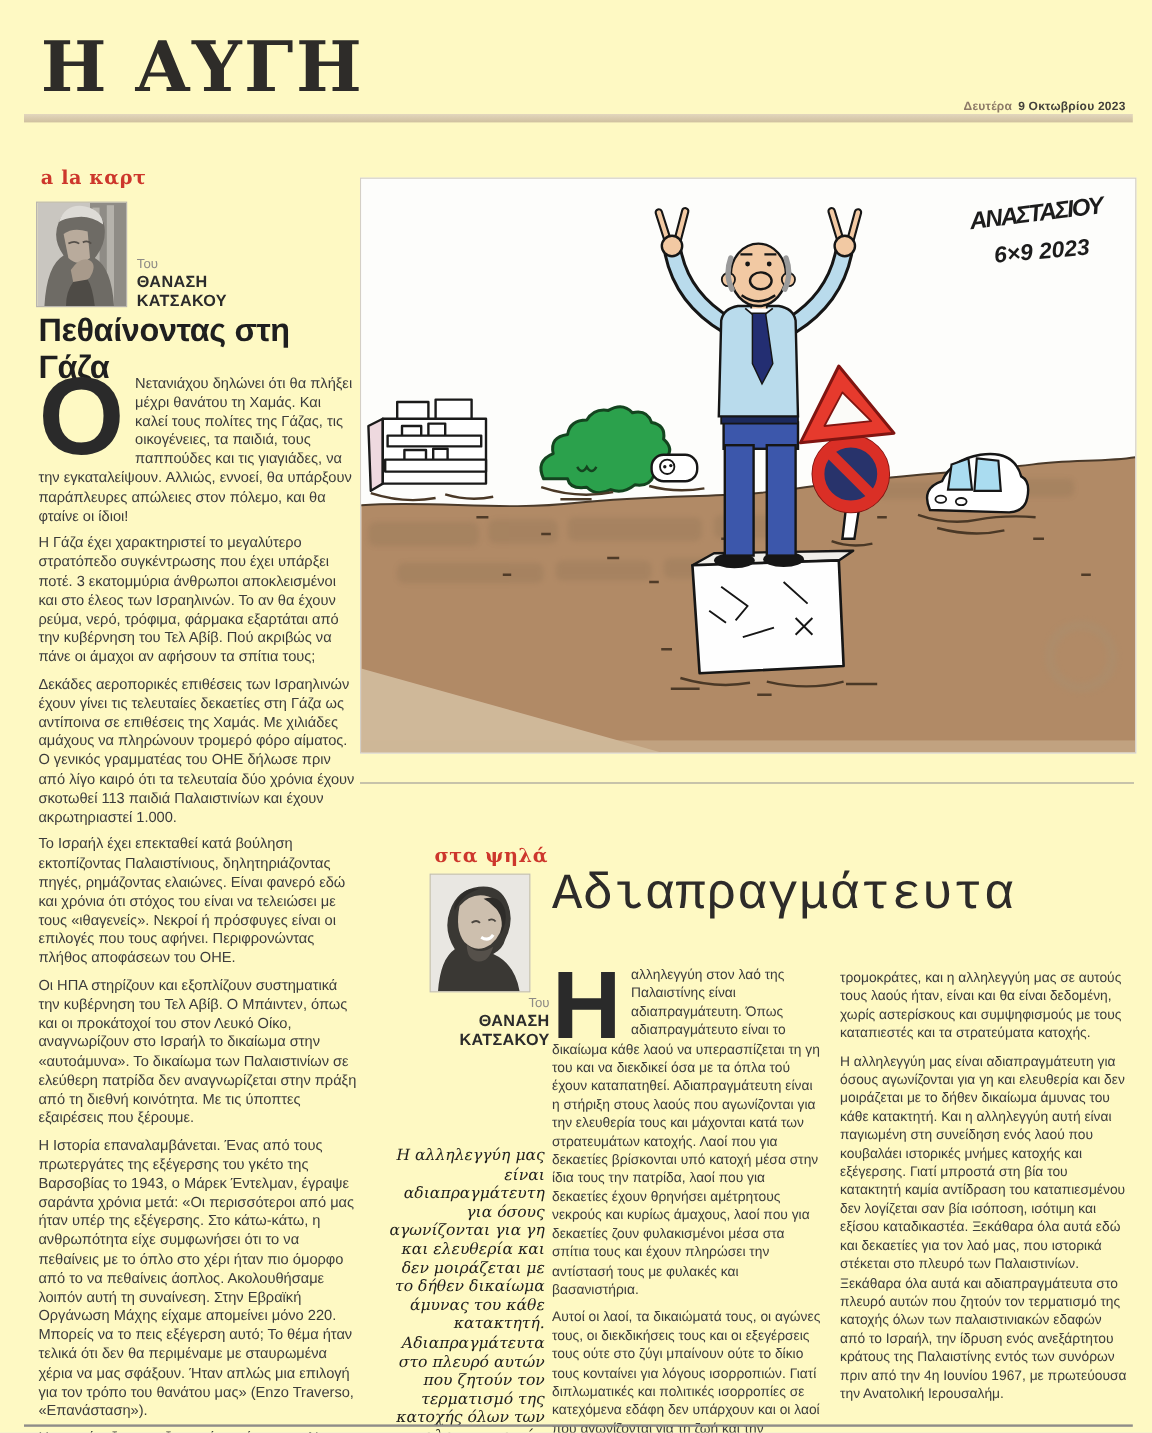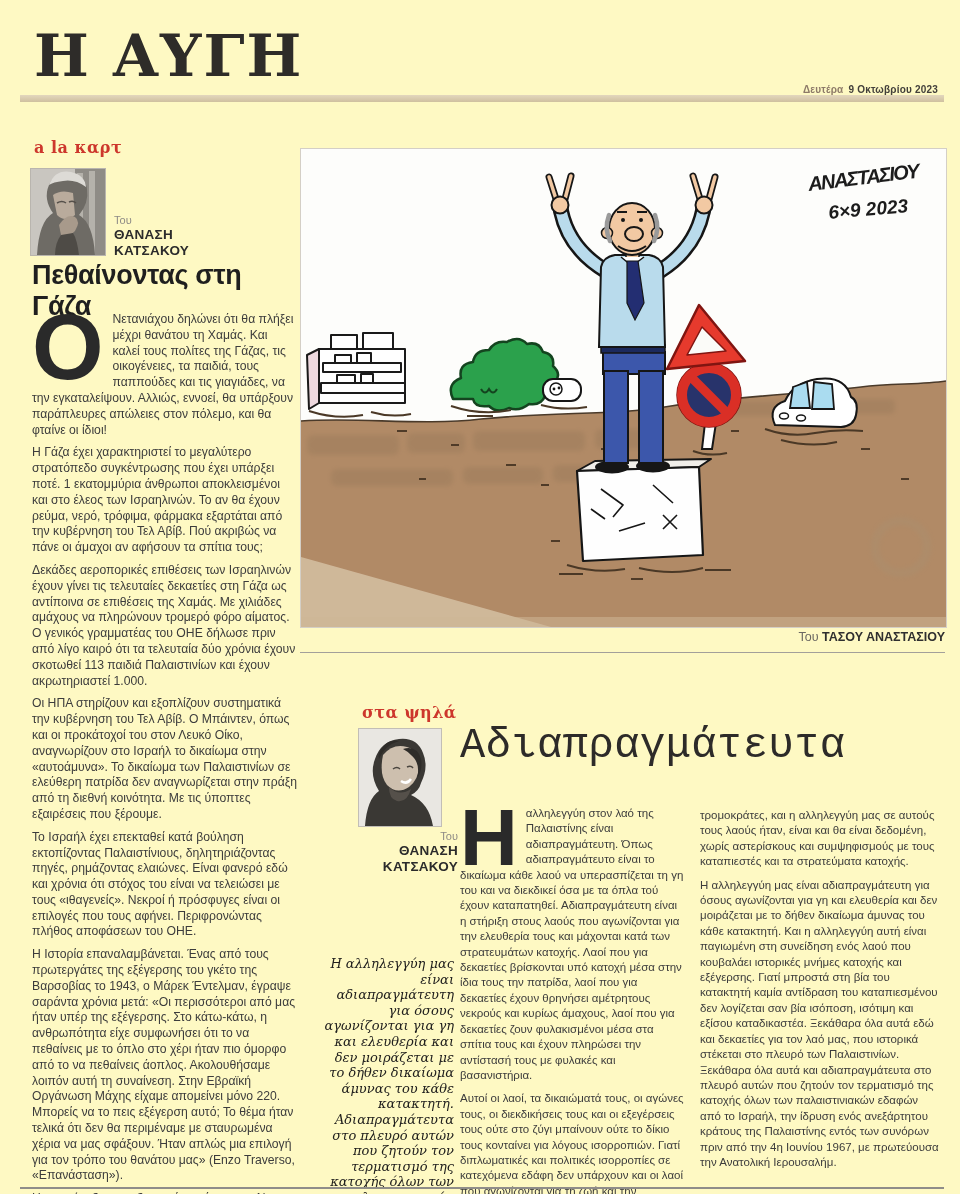--- a/index.html
+++ b/index.html
@@ -115,24 +115,24 @@
     <span class="name">ΘΑΝΑΣΗ</span>
     <span class="name">ΚΑΤΣΑΚΟΥ</span>
   </div>
 
   <h1 class="a1-headline" style="margin:0;">Πεθαίνοντας στη Γάζα</h1>
 
   <div class="a1-body">
     <div class="body-p">
       <span class="dropcap">Ο</span><span>Νετανιάχου δηλώνει ότι θα πλήξει μέχρι θανάτου τη Χαμάς. Και καλεί τους πολίτες της Γάζας, τις οικογένειες, τα παιδιά, τους παππούδες και τις γιαγιάδες, να την εγκαταλείψουν. Αλλιώς, εννοεί, θα υπάρξουν παράπλευρες απώλειες στον πόλεμο, και θα φταίνε οι ίδιοι!</span>
     </div>
-    <p class="body-p">Η Γάζα έχει χαρακτηριστεί το μεγαλύτερο στρατόπεδο συγκέντρωσης που έχει υπάρξει ποτέ. 1 εκατομμύρια άνθρωποι αποκλεισμένοι και στο έλεος των Ισραηλινών. Το αν θα έχουν ρεύμα, νερό, τρόφιμα, φάρμακα εξαρτάται από την κυβέρνηση του Τελ Αβίβ. Πού ακριβώς να πάνε οι άμαχοι αν αφήσουν τα σπίτια τους;</p>
+    <p class="body-p">Η Γάζα έχει χαρακτηριστεί το μεγαλύτερο στρατόπεδο συγκέντρωσης που έχει υπάρξει ποτέ. 3 εκατομμύρια άνθρωποι αποκλεισμένοι και στο έλεος των Ισραηλινών. Το αν θα έχουν ρεύμα, νερό, τρόφιμα, φάρμακα εξαρτάται από την κυβέρνηση του Τελ Αβίβ. Πού ακριβώς να πάνε οι άμαχοι αν αφήσουν τα σπίτια τους;</p>
     <p class="body-p">Δεκάδες αεροπορικές επιθέσεις των Ισραηλινών έχουν γίνει τις τελευταίες δεκαετίες στη Γάζα ως αντίποινα σε επιθέσεις της Χαμάς. Με χιλιάδες αμάχους να πληρώνουν τρομερό φόρο αίματος. Ο γενικός γραμματέας του ΟΗΕ δήλωσε πριν από λίγο καιρό ότι τα τελευταία δύο χρόνια έχουν σκοτωθεί 113 παιδιά Παλαιστινίων και έχουν ακρωτηριαστεί 1.000.</p>
+    <p class="body-p">Το Ισραήλ έχει επεκταθεί κατά βούληση εκτοπίζοντας Παλαιστίνιους, δηλητηριάζοντας πηγές, ρημάζοντας ελαιώνες. Είναι φανερό εδώ και χρόνια ότι στόχος του είναι να τελειώσει με τους «ιθαγενείς». Νεκροί ή πρόσφυγες είναι οι επιλογές που τους αφήνει. Περιφρονώντας πλήθος αποφάσεων του ΟΗΕ.</p>
     <p class="body-p">Οι ΗΠΑ στηρίζουν και εξοπλίζουν συστηματικά την κυβέρνηση του Τελ Αβίβ. Ο Μπάιντεν, όπως και οι προκάτοχοί του στον Λευκό Οίκο, αναγνωρίζουν στο Ισραήλ το δικαίωμα στην «αυτοάμυνα». Το δικαίωμα των Παλαιστινίων σε ελεύθερη πατρίδα δεν αναγνωρίζεται στην πράξη από τη διεθνή κοινότητα. Με τις ύποπτες εξαιρέσεις που ξέρουμε.</p>
-    <p class="body-p">Το Ισραήλ έχει επεκταθεί κατά βούληση εκτοπίζοντας Παλαιστίνιους, δηλητηριάζοντας πηγές, ρημάζοντας ελαιώνες. Είναι φανερό εδώ και χρόνια ότι στόχος του είναι να τελειώσει με τους «ιθαγενείς». Νεκροί ή πρόσφυγες είναι οι επιλογές που τους αφήνει. Περιφρονώντας πλήθος αποφάσεων του ΟΗΕ.</p>
     <p class="body-p">Η Ιστορία επαναλαμβάνεται. Ένας από τους πρωτεργάτες της εξέγερσης του γκέτο της Βαρσοβίας το 1943, ο Μάρεκ Έντελμαν, έγραψε σαράντα χρόνια μετά: «Οι περισσότεροι από μας ήταν υπέρ της εξέγερσης. Στο κάτω-κάτω, η ανθρωπότητα είχε συμφωνήσει ότι το να πεθαίνεις με το όπλο στο χέρι ήταν πιο όμορφο από το να πεθαίνεις άοπλος. Ακολουθήσαμε λοιπόν αυτή τη συναίνεση. Στην Εβραϊκή Οργάνωση Μάχης είχαμε απομείνει μόνο 220. Μπορείς να το πεις εξέγερση αυτό; Το θέμα ήταν τελικά ότι δεν θα περιμέναμε με σταυρωμένα χέρια να μας σφάξουν. Ήταν απλώς μια επιλογή για τον τρόπο του θανάτου μας» (Enzo Traverso, «Επανάσταση»).</p>
     <p class="body-p">Η προκήρυξη των εξεγερμένων έγραφε: «Να πεθάνουμε σαν άνθρωποι». Αυτό τουλάχιστον το δικαίωμα θα το αναγνωρίσουμε στους Παλαιστίνιους;</p>
   </div>
 
   <div class="cartoon">
     <svg viewBox="0 0 645 478">
       <defs>
         <filter id="blur2" x="-20%" y="-20%" width="140%" height="140%">
             <feGaussianBlur stdDeviation="2"></feGaussianBlur>
           </filter>
@@ -257,24 +257,20 @@
       <g>
         <path d="M474,276 Q466,258 484,252 Q492,234 516,230 Q544,226 550,248 Q558,252 555,266 Q553,277 540,278 Z" fill="#ffffff" stroke="#161616" stroke-width="2"></path>
         <polygon points="492,238 506,233 509,259 489,259" fill="#aadcf0" stroke="#161616" stroke-width="1.8"></polygon>
         <polygon points="513,233 531,235 533,260 511,260" fill="#aadcf0" stroke="#161616" stroke-width="1.8"></polygon>
         <ellipse cx="483" cy="267" rx="4.5" ry="3" fill="#ffffff" stroke="#161616" stroke-width="1.5"></ellipse>
         <ellipse cx="500" cy="269" rx="4.5" ry="3" fill="#ffffff" stroke="#161616" stroke-width="1.5"></ellipse>
         <path d="M464,280 q26,9 50,4 q22,-4 48,-2 M480,291 q30,8 56,2" stroke="#4a3826" stroke-width="2" fill="none"></path>
       </g>
     </svg>
   </div>
-  <div class="cartoon-credit">
-    <span>Του</span>
-    <b>ΤΑΣΟΥ ΑΝΑΣΤΑΣΙΟΥ</b>
-  </div>
   <div class="rule-cartoon"></div>
 
   <div class="section-label a2-label">στα ψηλά</div>
 
   <div class="a2-photo">
     <svg viewBox="0 0 82 97" preserveAspectRatio="none">
       <rect width="82" height="97" fill="#e9e7e2"></rect>
       <path d="M6,97 Q8,70 20,62 Q10,46 16,30 Q22,12 40,10 Q58,8 64,24 Q70,38 62,54 Q60,62 52,66 Q70,74 74,97 Z" fill="#3a3834"></path>
       <path d="M24,26 Q34,14 48,18 Q60,22 60,36 Q60,50 50,58 Q38,66 28,56 Q20,46 24,26 Z" fill="#cdbfae"></path>
       <path d="M44,20 Q58,16 62,30 Q64,40 58,50 Q62,34 52,26 Q48,22 44,20 Z" fill="#2e2c29"></path>

